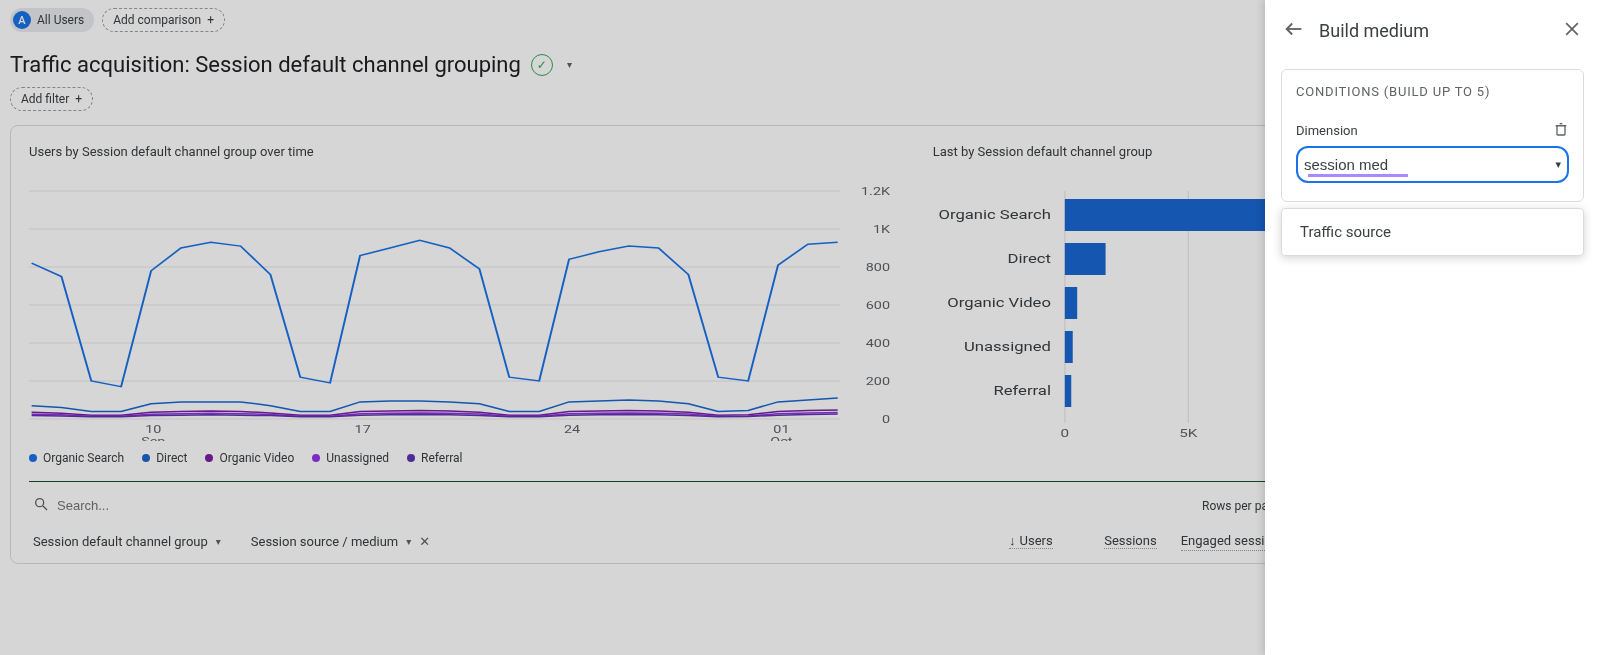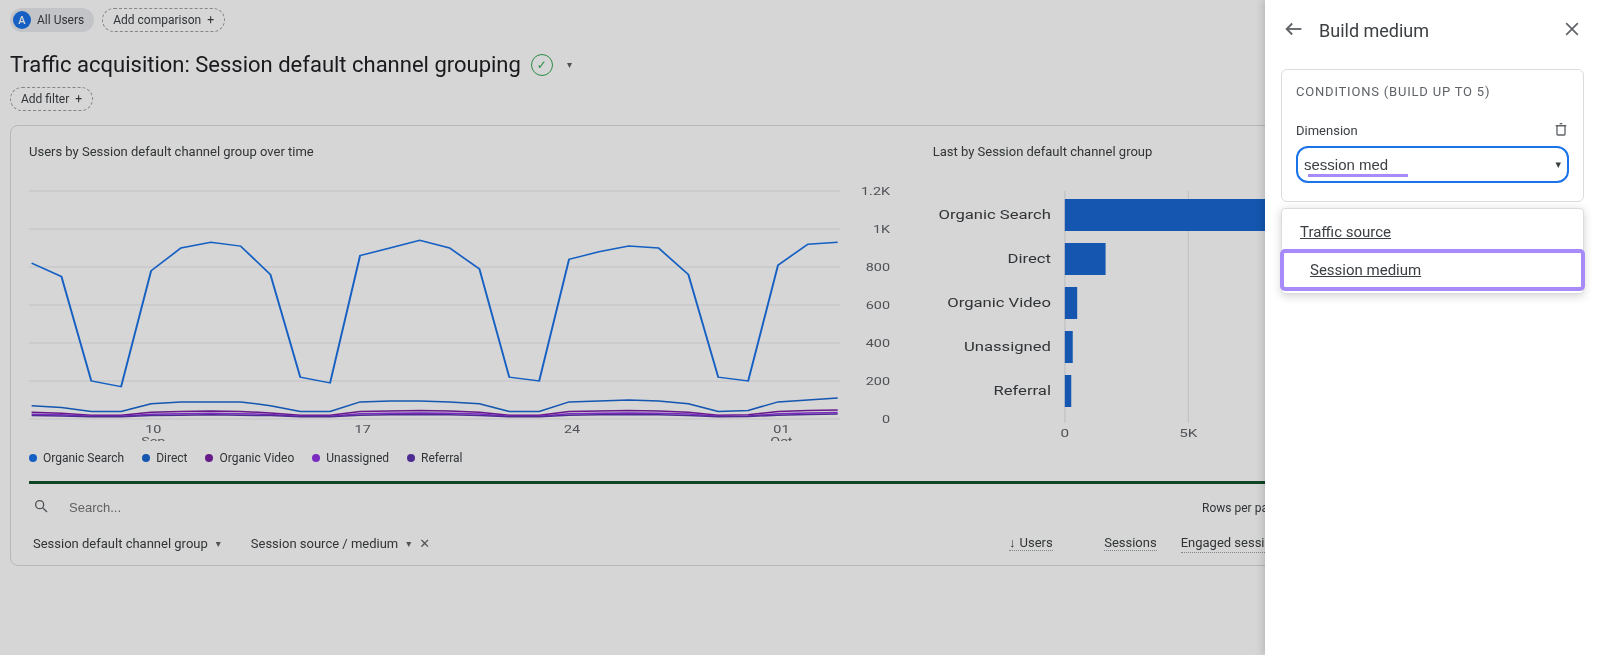--- a/index.html
+++ b/index.html
@@ -42,21 +42,21 @@
   .legend { display: flex; gap: 18px; padding: 10px 0 4px 0; font-size: 12px; color: #3c4043; flex-wrap: wrap; }
   .legend-item { display: inline-flex; align-items: center; gap: 6px; }
   .legend-dot { width: 8px; height: 8px; border-radius: 50%; }
   
   
   .bar-chart-svg { width: 100%; height: 100%; }
   .bar { fill: #1967d2; }
   .bar-label { font-size: 12px; fill: #3c4043; text-anchor: end; }
   
   
-  .table-controls { display: flex; align-items: center; padding: 14px 4px 6px 4px; gap: 20px; border-top: 3px solid #14532d; margin-top: 12px; }
+  .table-controls { display: flex; align-items: center; padding: 14px 4px 6px 4px; gap: 8px; border-top: 1px solid #14532d; margin-top: 12px; }
   .search-ic { color: #5f6368; }
   .search-input { border: none; outline: none; font-size: 13px; color: #5f6368; flex: 0 0 200px; background: transparent; }
   .tc-right { margin-left: auto; display: flex; align-items: center; gap: 14px; font-size: 12px; color: #3c4043; }
   .sel-underline { border-bottom: 1px dotted #9aa0a6; padding: 2px 16px 2px 4px; position: relative; }
   .sel-underline::after { content: "▾"; position: absolute; right: 2px; top: 2px; font-size: 9px; color: #5f6368; }
   .goto-input { width: 32px; border: none; border-bottom: 1px solid #9aa0a6; text-align: center; font-size: 12px; background: transparent; }
   .pager-ic { color: #5f6368; cursor: pointer; padding: 0 4px; }
   
   .dims-row { display: flex; align-items: center; gap: 30px; padding: 12px 4px 4px 4px; font-size: 13px; }
   .dim-sel { display: inline-flex; align-items: center; gap: 8px; }
@@ -77,21 +77,21 @@
   .sp-body { padding: 8px 16px; }
   .sp-card { border: 1px solid #dadce0; border-radius: 6px; padding: 14px 14px 18px 14px; position: relative; }
   .sp-cond-label { font-size: 13px; letter-spacing: 0.8px; color: #5f6368; text-transform: uppercase; margin-bottom: 22px; }
   .sp-dim-label { font-size: 13px; color: #3c4043; display: flex; justify-content: space-between; align-items: center; margin-bottom: 6px; }
   .delete-ic { color: #5f6368; cursor: pointer; }
   .dim-input-wrap { border: 2px solid #1a73e8; border-radius: 12px; padding: 8px 6px; display: flex; align-items: center; justify-content: flex-end; }
   .dim-input { border: none; outline: none; font-size: 15px; color: #3c4043; flex: 1; background: transparent; }
   .dim-input-wrap .dd-caret { font-size: 11px; color: #3c4043; }
   .purple-underline { position: absolute; height: 3px; background: #a78bfa; }
   
-  .sp-dropdown { position: absolute; top: 208px; left: 16px; right: 16px; background: #fff; border: 1px solid #dadce0; border-radius: 4px; box-shadow: 0 2px 10px rgba(0,0,0,0.18); z-index: 20; padding: 4px 0; text-decoration: underline; }
+  .sp-dropdown { position: absolute; top: 208px; left: 16px; right: 16px; background: #fff; border: 1px solid #dadce0; border-radius: 4px; box-shadow: 0 2px 10px rgba(0,0,0,0.18); z-index: 20; padding: 4px 0; }
   .dd-group { padding: 10px 18px; font-size: 15px; color: #3c4043; }
   .dd-item { padding: 10px 28px; font-size: 15px; color: #3c4043; cursor: pointer; }
   .dd-item.hl { outline: 4px solid #a78bfa; outline-offset: -2px; border-radius: 3px; margin: 0; }
   
   svg.ic-svg { width: 20px; height: 20px; }
 </style>
 </head>
 <body>
 
 <div class="main-area">
@@ -339,17 +339,16 @@
         </div>
         <div class="dim-input-wrap" style="position:relative">
           <input class="dim-input" value="session med" style="">
           <span class="dd-caret">▾</span>
           <div class="purple-underline" style="left:10px; bottom:4px; width:100px;"></div>
         </div>
       </div>
     </div>
     <div class="sp-dropdown">
       <div class="dd-group">Traffic source</div>
-      <div class="dd-item hl">Session medium</div>
     </div>
   </div>
 
 </div>
 
 </body></html>

